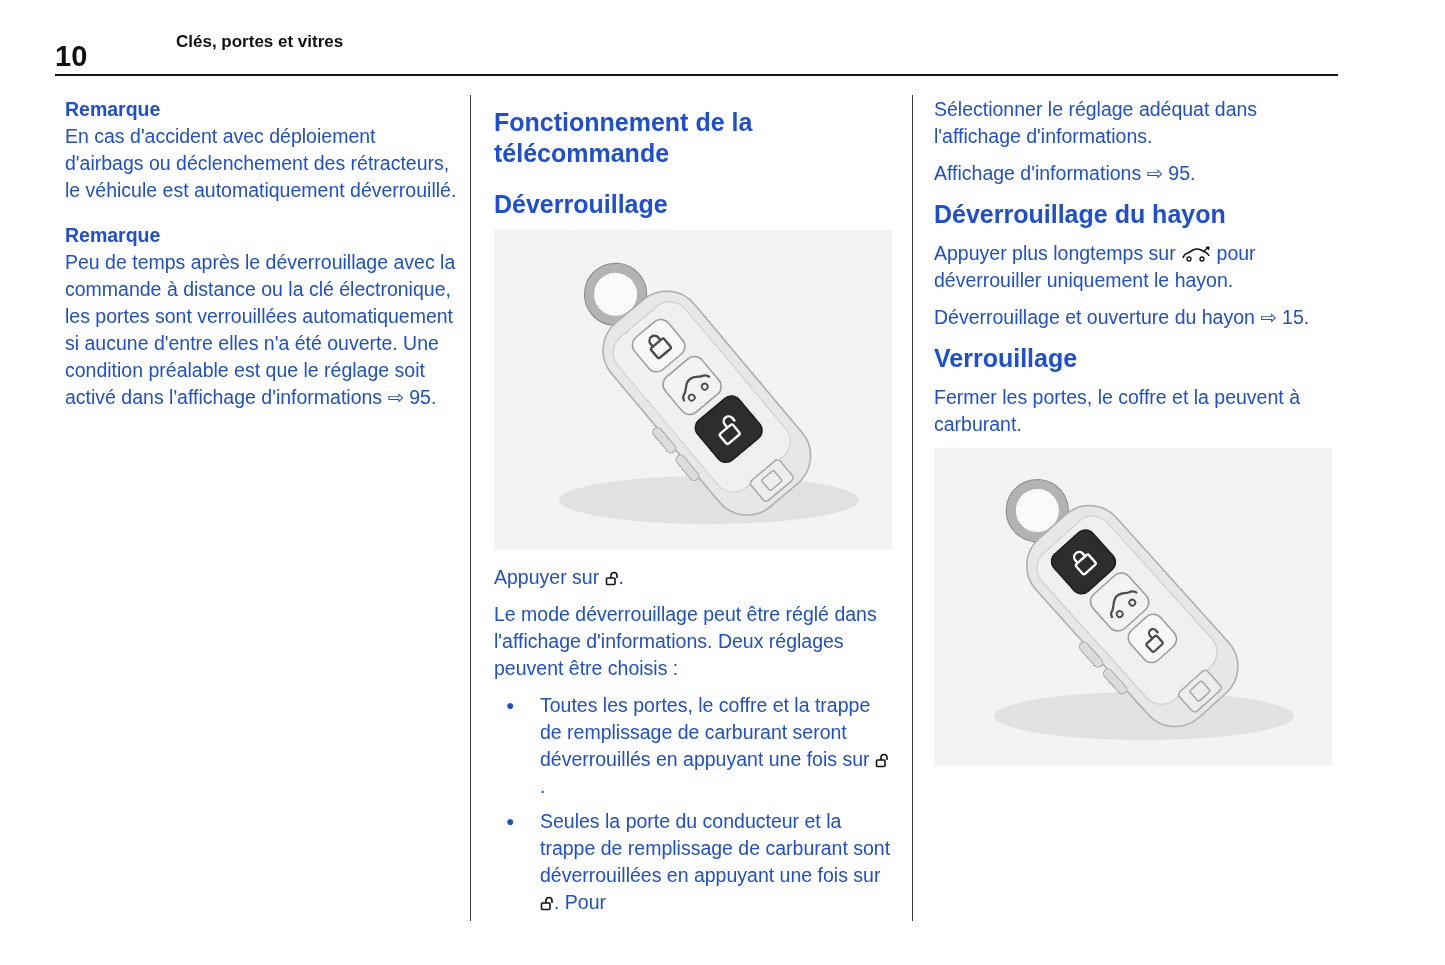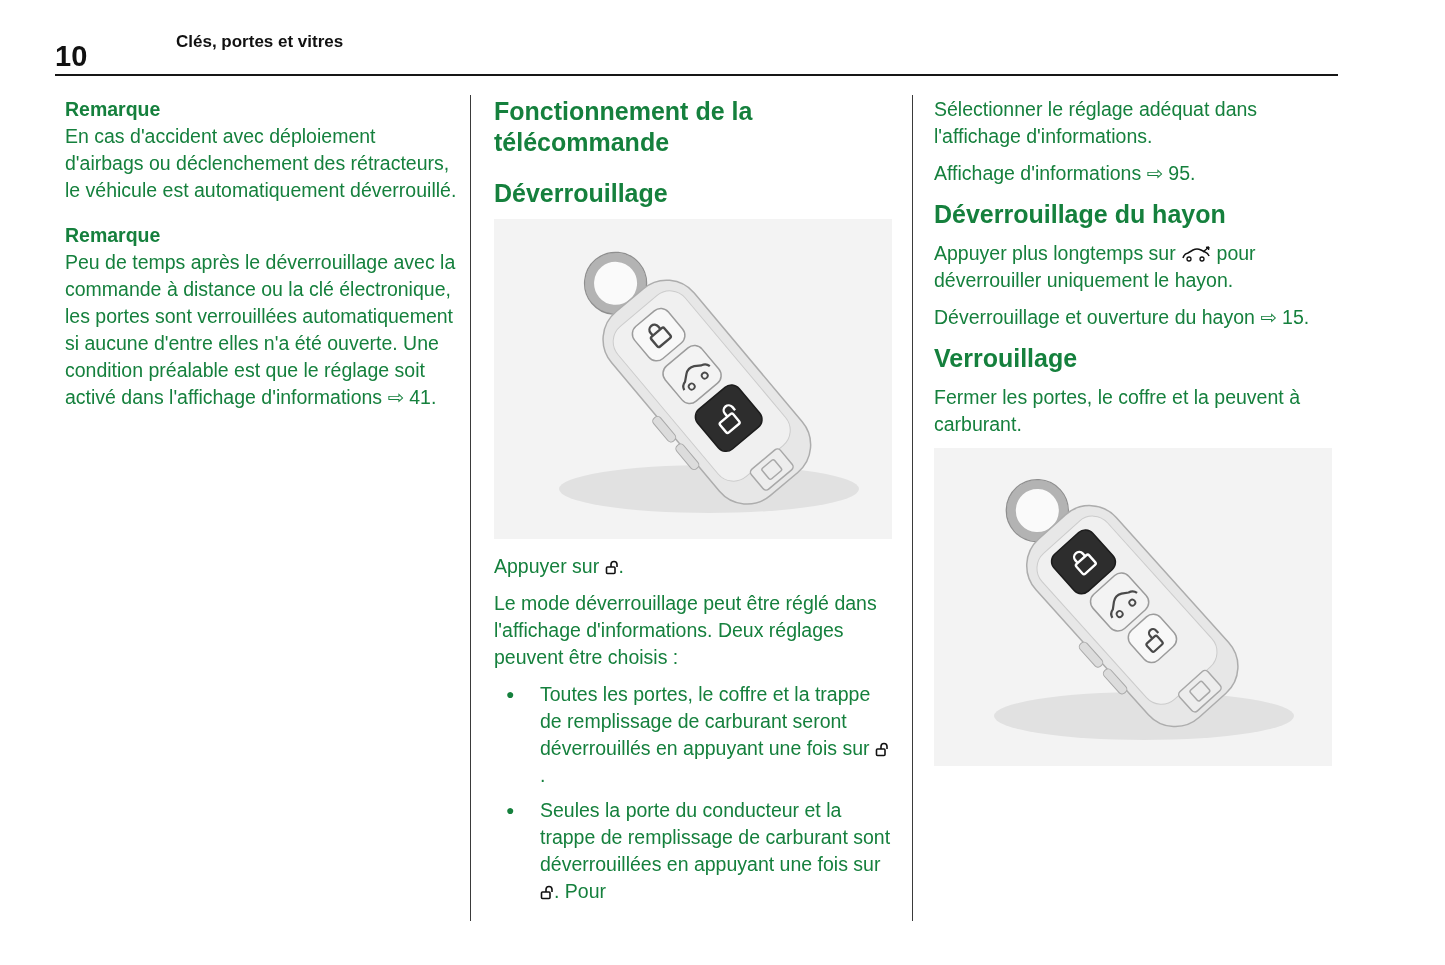--- a/index.html
+++ b/index.html
@@ -8,23 +8,23 @@
   .page { position:relative; width:1445px; height:965px; background:#ffffff; overflow:hidden; }
 
   .header-num   { position:absolute; left:55px;  top:40px; font-size:29px; font-weight:bold; }
   .header-title { position:absolute; left:176px; top:32px; font-size:17px; font-weight:bold; }
   .header-rule  { position:absolute; left:55px;  top:74px; width:1283px; height:2px; background:#161616; }
 
   .vrule { position:absolute; top:95px; width:1px; height:826px; background:#3a3a3a; }
   .vrule-1 { left:470px; }
   .vrule-2 { left:912px; }
 
-  .col { position:absolute; top:96px; font-size:19.5px; line-height:27px; color:#15803d; }
+  .col { position:absolute; top:96px; font-size:19.5px; line-height:27px; color:#1d4ed8; }
   .col-1 { left:65px;  width:392px; }
-  .col-2 { left:494px; width:398px; }
+  .col-2 { left:494px; width:398px;margin-top:11px; }
   .col-3 { left:934px; width:398px; }
 
   p { margin:0 0 10px; }
   .note-title { font-weight:bold; margin:0; }
   .note-body  { margin:0 0 18px; }
   .section-title { font-size:25px; line-height:31px; font-weight:bold; margin:0 0 22px; }
   .sub-title { font-size:25px; font-weight:bold; margin:14px 0 12px; }
   .sub-title.first { margin-top:0; }
 
   figure { margin:8px 0 14px; padding:0; }
@@ -48,21 +48,21 @@
   <div class="header-title">Clés, portes et vitres</div>
   <div class="header-rule"></div>
 
   <div class="vrule vrule-1"></div>
   <div class="vrule vrule-2"></div>
 
   <div class="col col-1">
     <p class="note-title">Remarque</p>
     <p class="note-body">En cas d'accident avec déploiement d'airbags ou déclenchement des rétracteurs, le véhicule est automatiquement déverrouillé.</p>
     <p class="note-title">Remarque</p>
-    <p class="note-body">Peu de temps après le déverrouillage avec la commande à distance ou la clé électronique, les portes sont verrouillées automatiquement si aucune d'entre elles n'a été ouverte. Une condition préalable est que le réglage soit activé dans l'affichage d'informations ⇨ 41.</p>
+    <p class="note-body">Peu de temps après le déverrouillage avec la commande à distance ou la clé électronique, les portes sont verrouillées automatiquement si aucune d'entre elles n'a été ouverte. Une condition préalable est que le réglage soit activé dans l'affichage d'informations ⇨ 95.</p>
   </div>
 
   <div class="col col-2">
     <h2 class="section-title">Fonctionnement de la télécommande</h2>
     <h3 class="sub-title first">Déverrouillage</h3>
 
     <figure>
       <svg class="figure-box" viewBox="0 0 398 320" width="398" height="320">
         <rect x="0" y="0" width="398" height="320" fill="#f3f3f3"></rect>
         <ellipse cx="215" cy="270" rx="150" ry="24" fill="rgba(0,0,0,0.07)"></ellipse>

